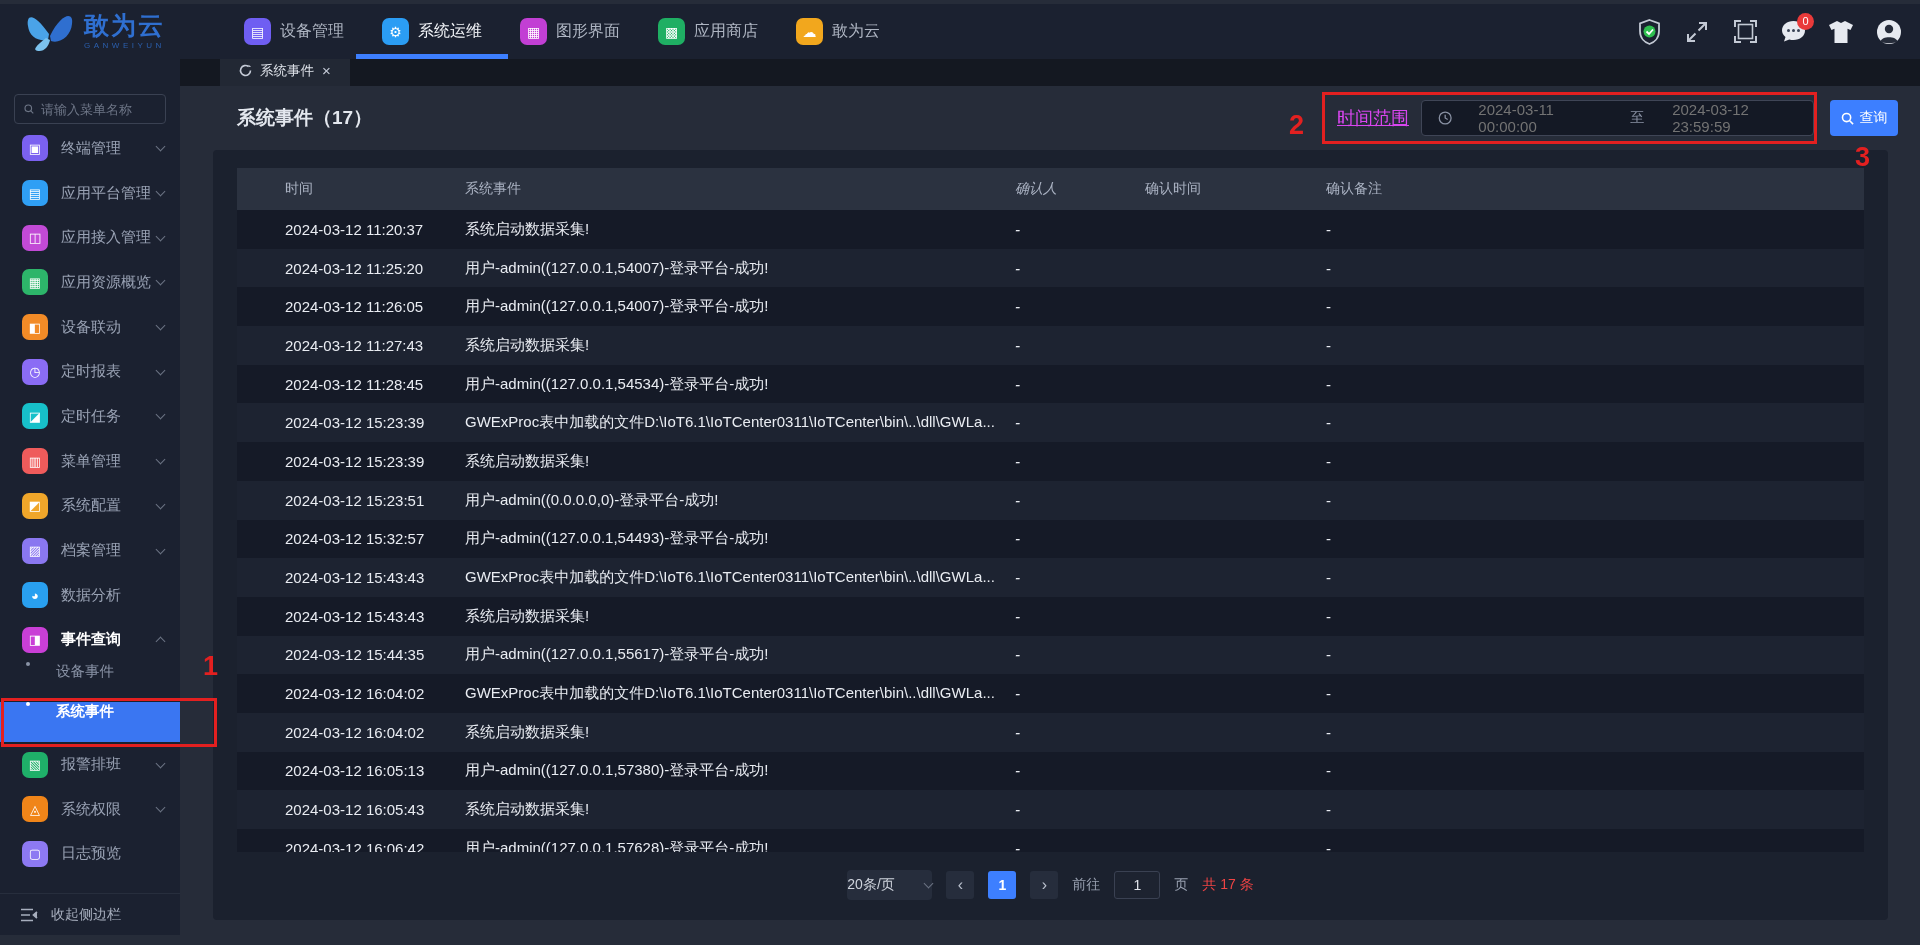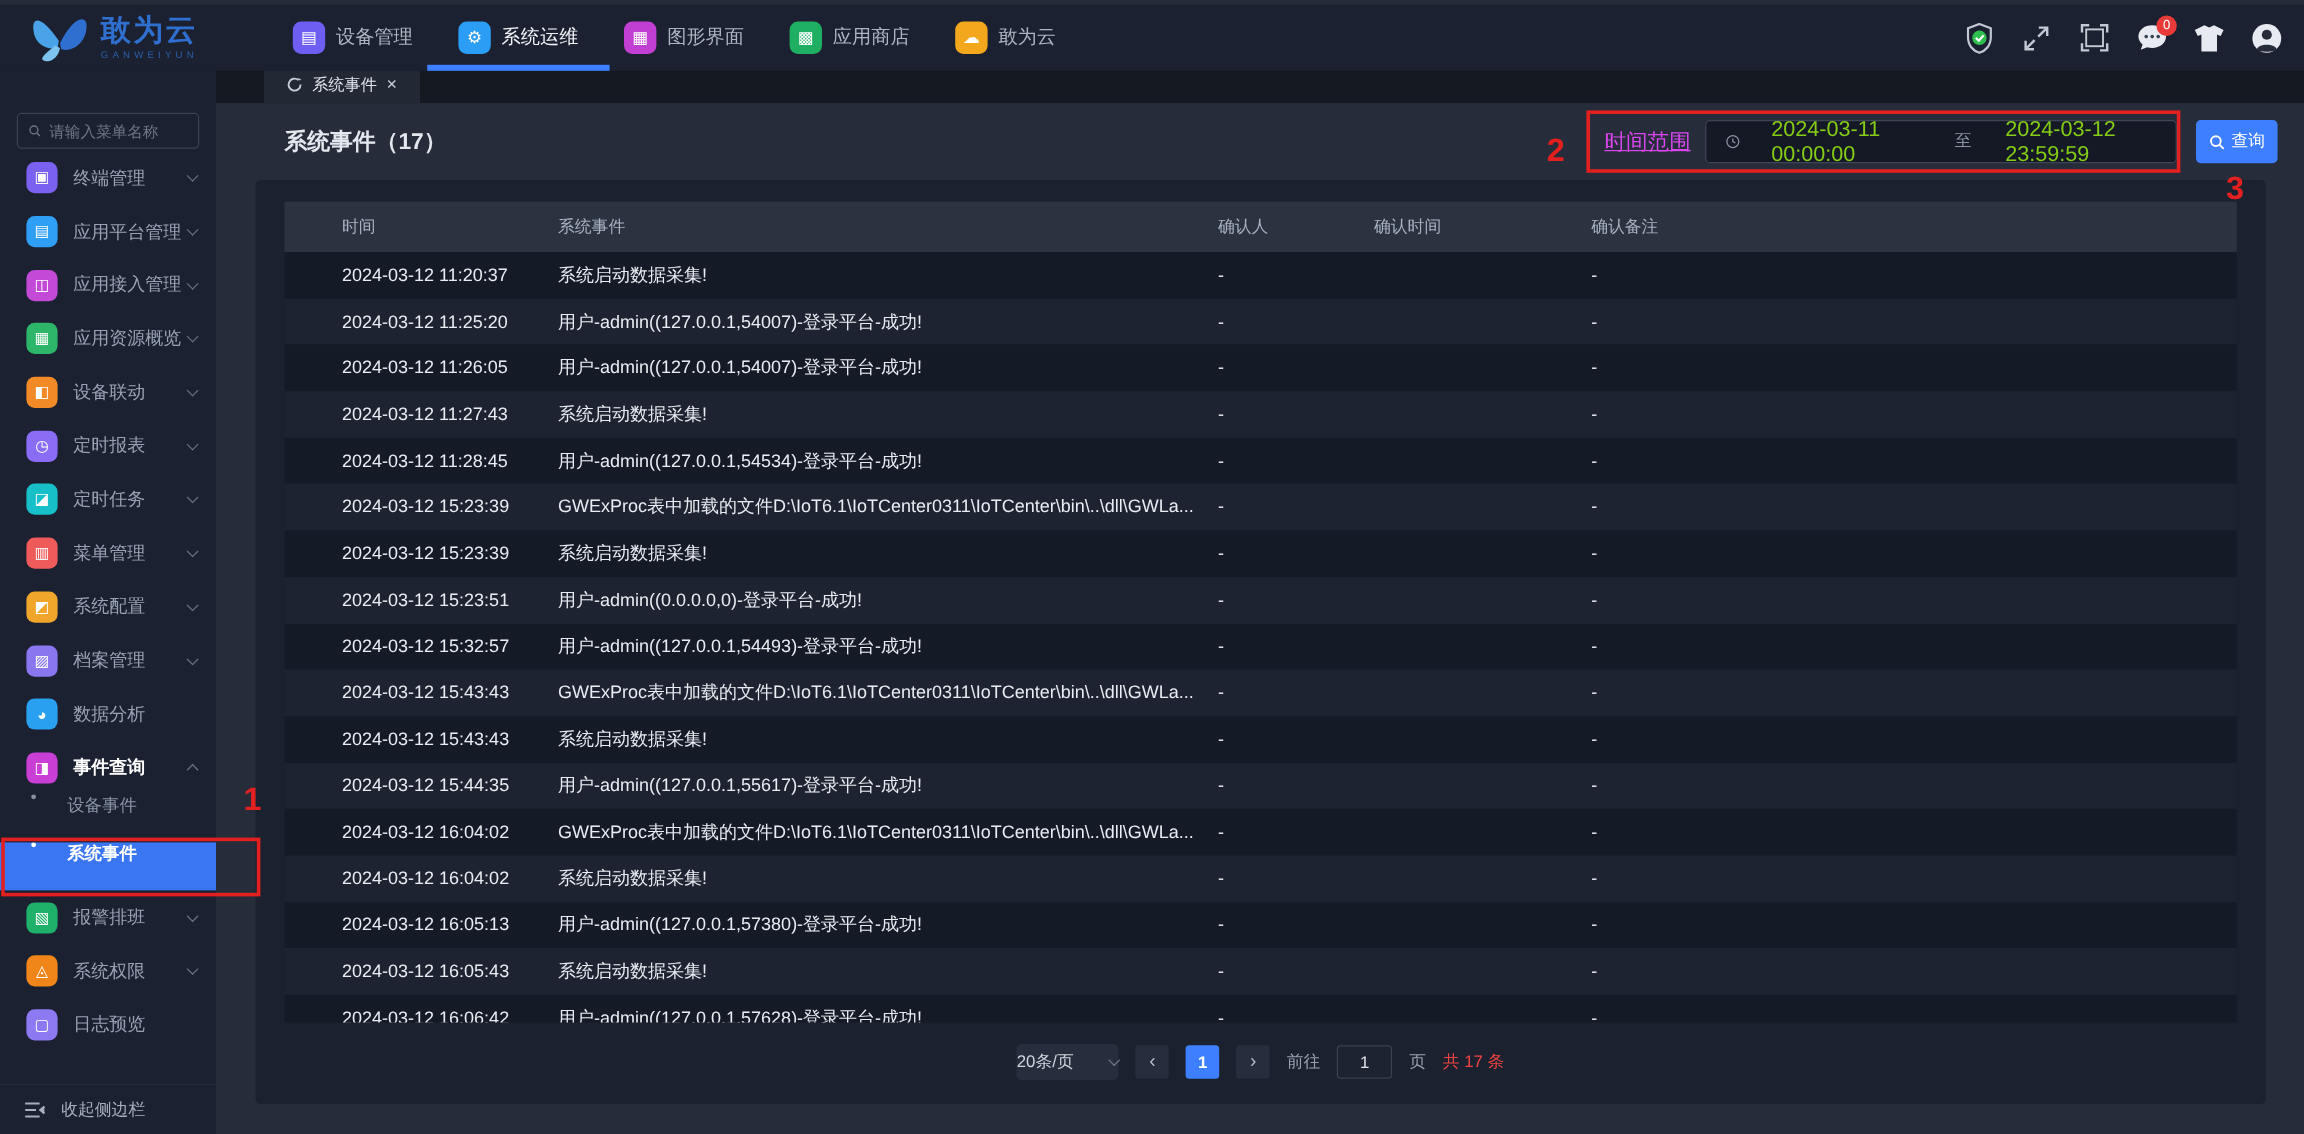--- a/index.html
+++ b/index.html
@@ -24,21 +24,21 @@
   .nav-item.active .nlabel { color:#f2f4f8; }
   .nav-item.active::after { content:""; position:absolute; left:-26px; right:-26px;
     bottom:0; height:5px; background:#3d7fff; }
   .top-icons { margin-left:auto; display:flex; align-items:center; gap:22px; padding-right:18px; }
   .tico { width:26px; height:26px; position:relative; display:flex; align-items:center;
     justify-content:center; cursor:pointer; }
   .badge { position:absolute; top:-6px; right:-8px; min-width:17px; height:17px;
     background:#e93a3a; border-radius:9px; color:#fff; font-size:11px;
     display:flex; align-items:center; justify-content:center; padding:0 4px; }
   
-  .sidebar { position:absolute; left:0; top:55px; bottom:0; width:180px;
+  .sidebar { position:absolute; left:0; top:55px; bottom:10px; width:180px;
     background:#1b2130; z-index:4; }
   .search-box { margin:39px 14px 2px 14px; height:30px; border:1px solid #3a4152;
     border-radius:4px; display:flex; align-items:center; padding:0 9px; gap:7px; }
   .search-box input { background:transparent; border:none; outline:none;
     color:#9aa3b4; font-size:13px; width:115px; font-family:inherit; }
   .search-box input::placeholder { color:#6d7586; }
   .menu { }
   .m-item { height:44.7px; display:flex; align-items:center; padding:0 16px 0 22px;
     color:#99a2b4; font-size:15px; cursor:pointer; }
   .m-item .m-icon { width:26px; height:26px; border-radius:7px; margin-right:13px;
@@ -66,38 +66,38 @@
   .title-row { height:64px; display:flex; align-items:center; padding:0 22px 0 57px; }
   .page-title { font-size:19px; font-weight:bold; color:#e3e7ee; }
   .filter { margin-left:auto; display:flex; align-items:center; }
   .ann-num { color:#e32020; font-size:27px; font-weight:bold; }
   .ann-2 { margin-right:18px; margin-top:14px; }
   .filter-core { display:flex; align-items:center; border:3px solid #e32020;
     padding:5px 0 5px 12px; }
   .filter-label { color:#d946ef; font-size:18px; margin-right:12px;text-decoration:underline; }
   .picker { width:393px; height:36px; background:#141925; border:1px solid #3f4556;
     border-radius:4px; display:flex; align-items:center; padding:0 16px; cursor:pointer; }
-  .picker .date { color:#84cc16; font-size:18px; }
+  .picker .date { color:#737373; font-size:15px; }
   .picker .d1 { margin-left:26px; }
   .picker .sep { color:#8a92a4; font-size:14px; margin:0 28px; }
   .query-btn { margin-left:13px; width:68px; height:36px; background:#3d7fff;
     border:none; border-radius:4px; color:#fff; font-size:14px; display:flex;
     align-items:center; justify-content:center; gap:6px; cursor:pointer; font-family:inherit; }
   .ann-3 { position:absolute; left:1675px; top:56px; }
   
   .card { margin:0 32px 0 33px; height:770px; background:#1b212e; border-radius:4px;
     padding:18px 24px 0 24px; }
   .thead { height:42px; background:#2b3240; display:flex; align-items:center;
     font-size:14px; color:#a9b1c1; }
   .tbody { height:642px; overflow:hidden; }
   .trow { height:38.7px; display:flex; align-items:center; font-size:15px; color:#e9ecf2; }
   .trow:nth-child(odd) { background:#151a27; }
   .trow:nth-child(even) { background:#1d2331; }
   .c1 { width:228px; padding-left:48px; } .c2 { width:550px; }
-  .c3 { width:130px; } .c4 { width:181px; } .c5 { flex:1; }
+  .c3 { width:130px;font-style:italic; } .c4 { width:181px; } .c5 { flex:1; }
   .cell { white-space:nowrap; overflow:hidden; text-overflow:ellipsis; }
   
   .pagination { height:66px; display:flex; align-items:center; justify-content:center;
     gap:14px; font-size:14px; color:#98a0b0; }
   .psize { width:85px; height:30px; background:#262d3c; border-radius:4px;
     display:flex; align-items:center; justify-content:center; gap:12px;
     color:#cfd4dd; cursor:pointer; }
   .pbtn { width:28px; height:28px; background:#262d3c; border-radius:3px;
     display:flex; align-items:center; justify-content:center; color:#b9c0cd;
     font-size:16px; cursor:pointer; }

